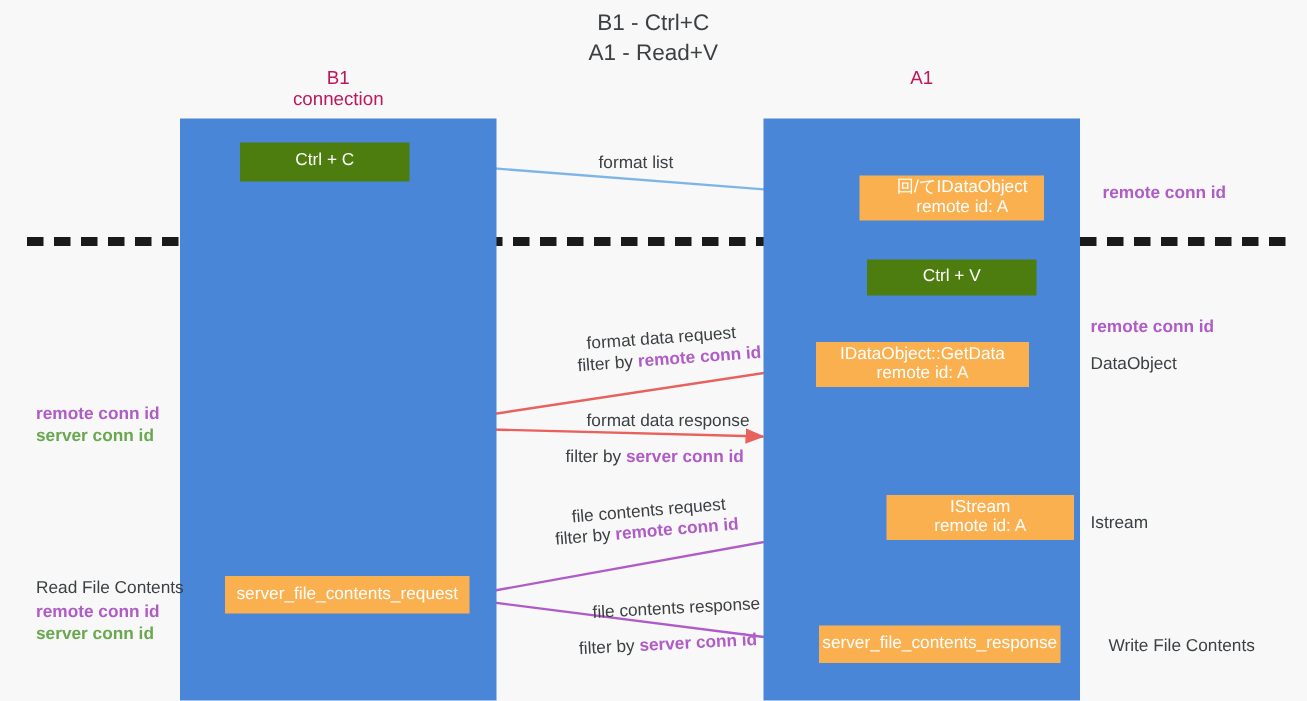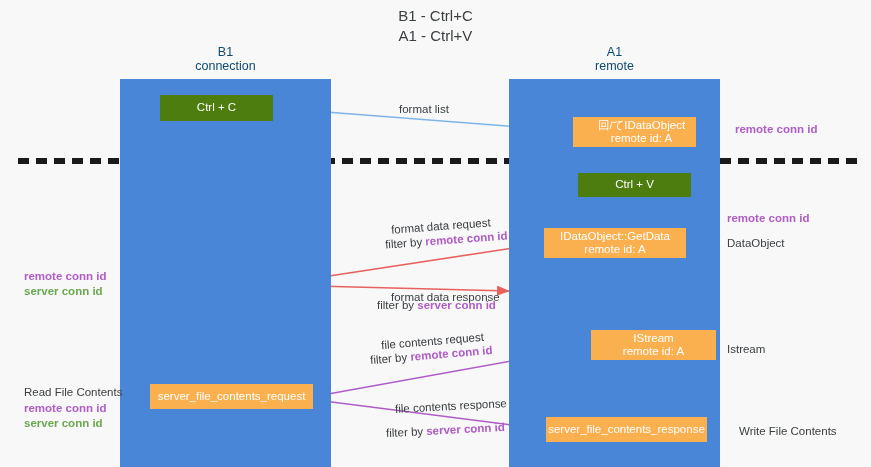--- a/index.html
+++ b/index.html
@@ -18,21 +18,21 @@
   #box-layer{z-index:2;}
   #label-layer{z-index:3;}
 
   
   .lane{position:absolute;background:#4a86d8;}
   #lane-b1{left:120px;top:79px;width:211px;height:388px;}
   #lane-a1{left:509px;top:79px;width:211px;height:388px;}
 
   
   .lane-header{
-    position:absolute;text-align:center;color:#0c4a6e;
+    position:absolute;text-align:center;color:#be185d;
     font-size:12.5px;line-height:14px;
   }
   .lane-header .l1{display:block;}
   .lane-header .l2{display:block;}
   #hdr-b1{left:120px;top:45px;width:211px;}
   #hdr-a1{left:509px;top:45px;width:211px;}
 
   
   #title{
     position:absolute;left:0;top:6px;width:871px;text-align:center;
@@ -77,52 +77,51 @@
 
   #t-rc-top{left:735px;top:122px;}
   #t-rc-mid{left:727px;top:211px;}
 
   #t-left-ids{left:24px;top:269px;}
   #t-left-ids2{left:24px;top:401px;}
 
   
   #t-fmt-req{left:391px;top:219px;transform:rotate(-4.2deg);}
   #t-fmt-req2{left:385px;top:233px;transform:rotate(-4.2deg);}
-  #t-fmt-resp{left:391px;top:274px;margin-top:16px;}
+  #t-fmt-resp{left:391px;top:274px;}
   #t-fmt-resp2{left:377px;top:298px;}
 
   #t-file-req{left:381px;top:334px;transform:rotate(-4.8deg);}
   #t-file-req2{left:370px;top:348px;transform:rotate(-4.8deg);}
   #t-file-resp{left:395px;top:399px;transform:rotate(-3deg);}
   #t-file-resp2{left:386px;top:423px;transform:rotate(-3deg);}
 
   #t-format-list{left:399px;top:102px;}
 </style>
 </head>
 <body>
 
 <div id="stage">
 
   <div id="title">
     <span>B1 - Ctrl+C</span>
-    <span>A1 - Ctrl+V</span>
+    <span>A1 - Read+V</span>
   </div>
 
   <div class="layer" id="box-layer">
     <div class="lane" id="lane-b1"></div>
     <div class="lane" id="lane-a1"></div>
   </div>
 
   <div class="lane-header" id="hdr-b1">
     <span class="l1">B1</span>
     <span class="l2">connection</span>
   </div>
   <div class="lane-header" id="hdr-a1">
     <span class="l1">A1</span>
-    <span class="l2">remote</span>
   </div>
 
   <svg class="layer" id="svg-layer" width="871" height="467" viewBox="0 0 871 467">
     <defs>
       <marker id="ah-blue" markerWidth="9" markerHeight="9" refX="7.5" refY="3.2" orient="auto">
         <path d="M0,0 L8,3.2 L0,6.4 z" fill="#7eb5e8"></path>
       </marker>
       <marker id="ah-red" markerWidth="9" markerHeight="9" refX="7.5" refY="3.2" orient="auto">
         <path d="M0,0 L8,3.2 L0,6.4 z" fill="#e8615c"></path>
       </marker>

